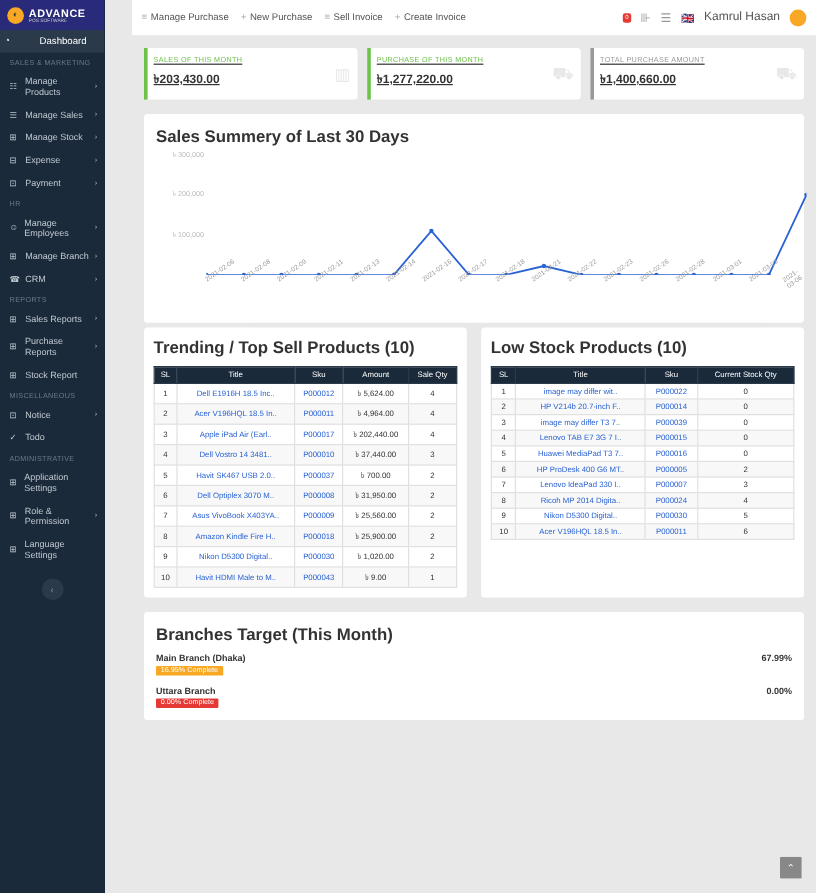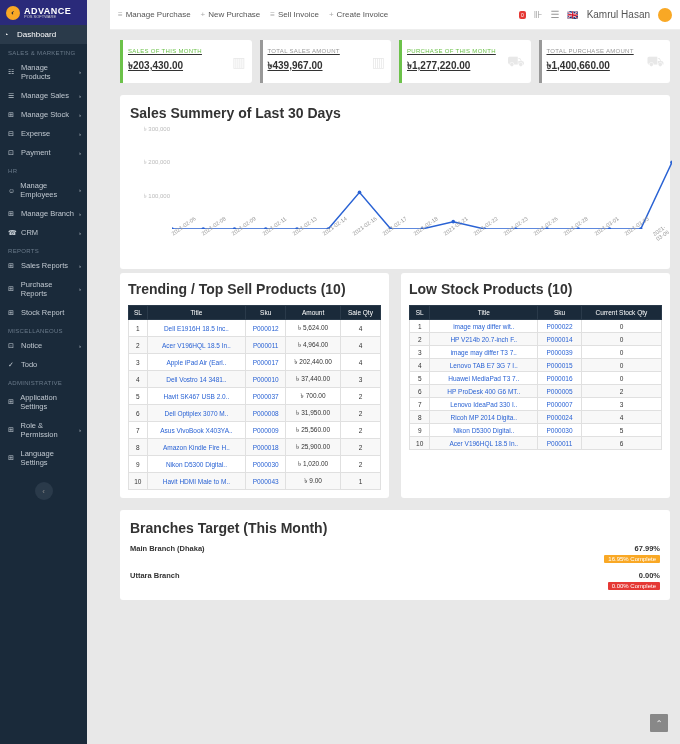--- a/index.html
+++ b/index.html
@@ -2,21 +2,21 @@
 <html><head>
 <meta charset="utf-8">
 <style>
 * { margin: 0; padding: 0; box-sizing: border-box; }
 body { font-family: Arial, sans-serif; font-size: 8px; background: #e8e8e8; color: #333; width: 680px; }
 .sidebar { width: 87px; background: #1a2a3a; position: fixed; top: 0; left: 0; height: 100%; overflow-y: auto; }
 .logo { background: #2a2a7a; height: 25px; display: flex; align-items: center; padding: 0 6px; gap: 4px; }
 .logo-icon { width: 14px; height: 14px; border-radius: 50%; background: #f9a825; display: flex; align-items: center; justify-content: center; font-size: 7px; color: #333; }
 .logo-text { color: #fff; font-size: 9px; font-weight: bold; letter-spacing: 0.5px; }
 .logo-sub { font-size: 4px; color: #ccc; margin-top: -2px; }
-.dash-active { background: #2a3a4a; padding: 5px 4px; display: flex; align-items: center; gap: 5px; color: #fff; font-size: 8px; }
+.dash-active { background: #2a3a4a; padding: 5px 4px; display: flex; align-items: center; gap: 21px; color: #fff; font-size: 8px; }
 .section-label { color: #6a7a8a; font-size: 6px; padding: 6px 8px 2px; text-transform: uppercase; letter-spacing: 0.3px; }
 .nav-item { padding: 5px 8px; display: flex; align-items: center; gap: 5px; color: #c0c8d0; font-size: 7.5px; position: relative; cursor: pointer; }
 .nav-item .chev { position: absolute; right: 6px; font-size: 6px; }
 .nav-icon { width: 8px; display: inline-block; font-size: 7px; }
 .collapse-btn { width: 18px; height: 18px; border-radius: 50%; background: #2a3a4a; margin: 10px auto; display: flex; align-items: center; justify-content: center; color: #888; font-size: 8px; cursor: pointer; }
 .main { margin-left: 110px; }
 .topbar { background: #fff; height: 30px; display: flex; align-items: center; padding: 0 8px; gap: 8px; border-bottom: 1px solid #eee; }
 .top-link { display: flex; align-items: center; gap: 3px; font-size: 8px; color: #555; cursor: pointer; }
 .top-link .ic { font-size: 8px; color: #aaa; }
 .flex-spacer { flex: 1; }
@@ -38,21 +38,21 @@
 .chart-svg { position: absolute; left: 42px; right: 5px; top: 0; height: 100px; }
 .x-labels { position: absolute; left: 42px; right: 5px; bottom: 0; height: 28px; }
 .x-lbl { position: absolute; font-size: 5.5px; color: #999; transform: rotate(-35deg); transform-origin: left center; }
 .tables { display: flex; gap: 12px; margin-top: 4px; }
 .tbl-panel { flex: 1; background: #fff; border-radius: 3px; padding: 8px; }
 table { width: 100%; border-collapse: collapse; font-size: 6.5px; }
 thead th { background: #1a2a3a; color: #fff; padding: 3px; font-weight: normal; border: 1px solid #2a3a4a; }
 tbody td { border: 1px solid #e0e0e0; padding: 2.5px; text-align: center; }
 tbody tr:nth-child(even) { background: #f8f8f8; }
 .lnk { color: #2962d4; }
-.branch-row { margin-top: 8px; text-align: right; }
+.branch-row { margin-top: 8px; }
 .branch-name { font-size: 7.5px; font-weight: bold; display: flex; justify-content: space-between; }
 .prog-badge { display: inline-block; font-size: 6px; color: #fff; padding: 1px 4px; border-radius: 1px; margin-top: 2px; }
 .scroll-top { position: fixed; right: 12px; bottom: 12px; width: 18px; height: 18px; background: #888; display: flex; align-items: center; justify-content: center; color: #fff; font-size: 8px; cursor: pointer; border-radius: 1px; }
 </style>
 </head>
 <body>
 
 <div class="sidebar">
   <div class="logo">
     <span class="logo-icon">◐</span>
@@ -179,26 +179,20 @@
     <span style="font-size:10px;color:#555;">Kamrul Hasan</span>
     <span class="avatar"></span>
   </div>
 
   <div class="content">
     <div class="cards" id="cards">
         <div class="card">
           <div class="card-border" style="background:#6cc24a"></div>
     <div class="card-label" style="color:#6cc24a">SALES OF THIS MONTH</div>
     <div class="card-value">৳203,430.00</div>
-    <div class="card-icon">▥</div>
-        </div>
-        <div class="card">
-          <div class="card-border" style="background:#999"></div>
-    <div class="card-label" style="color:#999">TOTAL SALES AMOUNT</div>
-    <div class="card-value">৳439,967.00</div>
     <div class="card-icon">▥</div>
         </div>
         <div class="card">
           <div class="card-border" style="background:#6cc24a"></div>
     <div class="card-label" style="color:#6cc24a">PURCHASE OF THIS MONTH</div>
     <div class="card-value">৳1,277,220.00</div>
     <div class="card-icon">⛟</div>
         </div>
         <div class="card">
           <div class="card-border" style="background:#999"></div>

